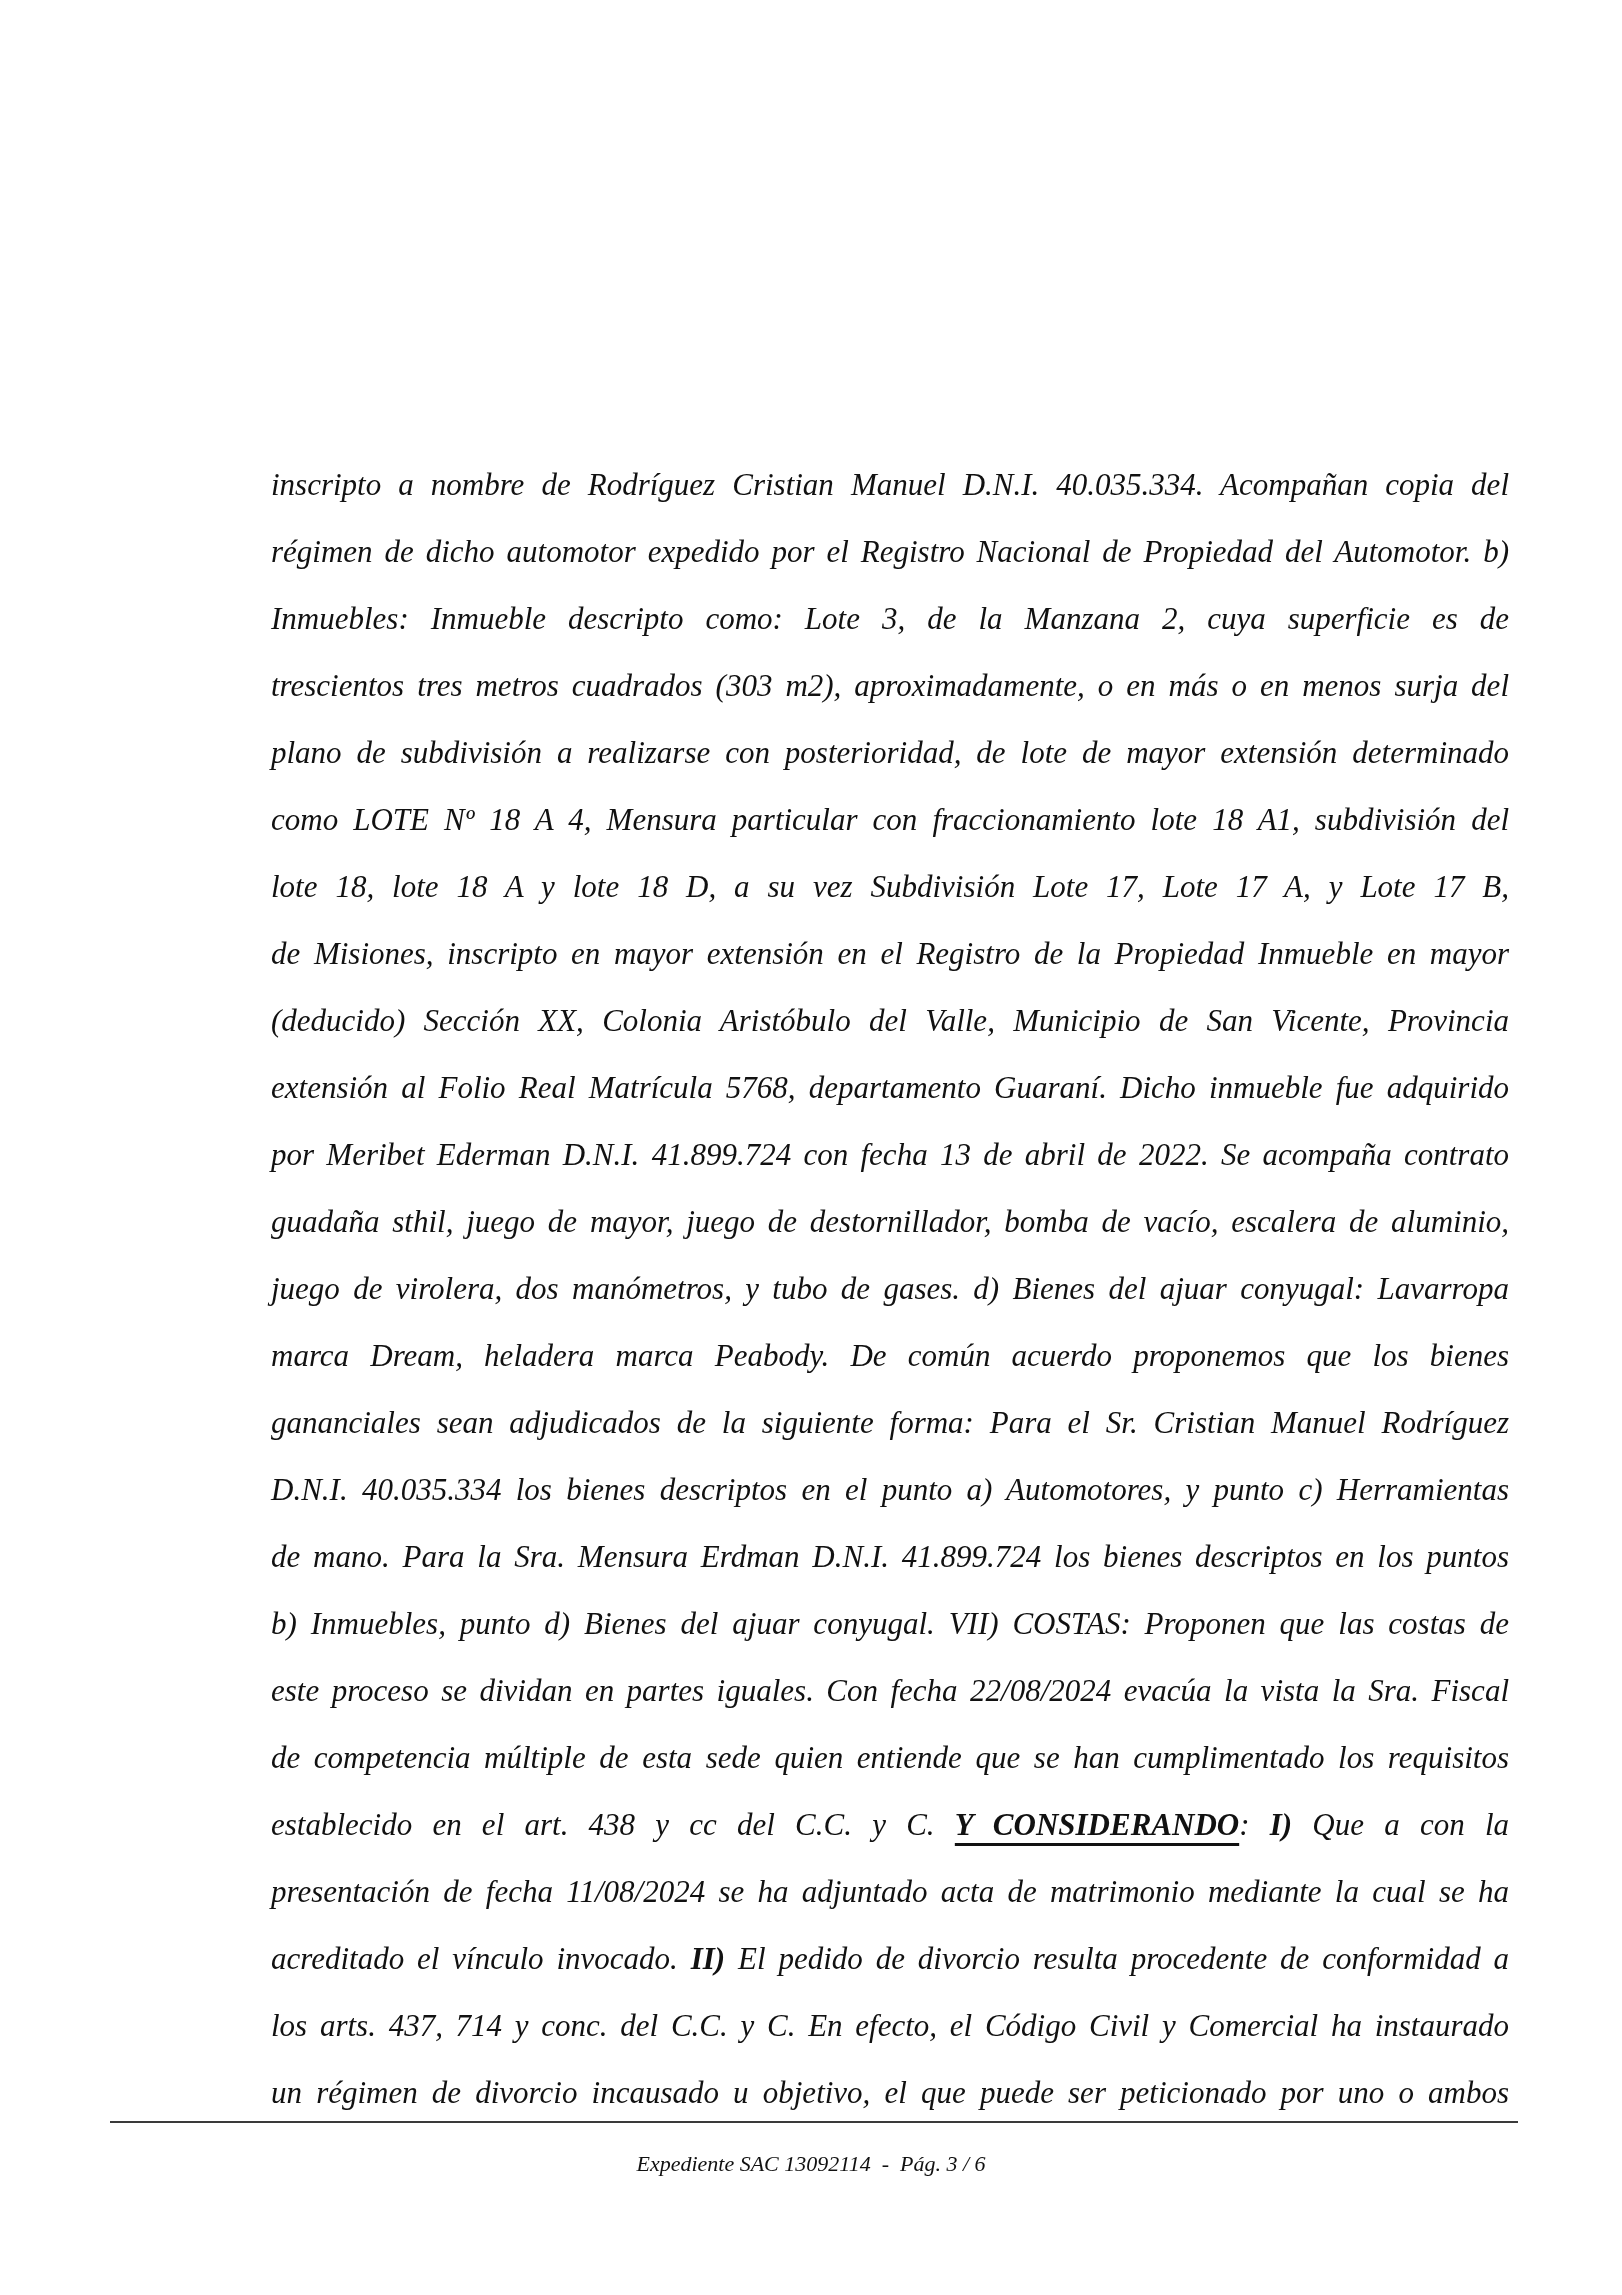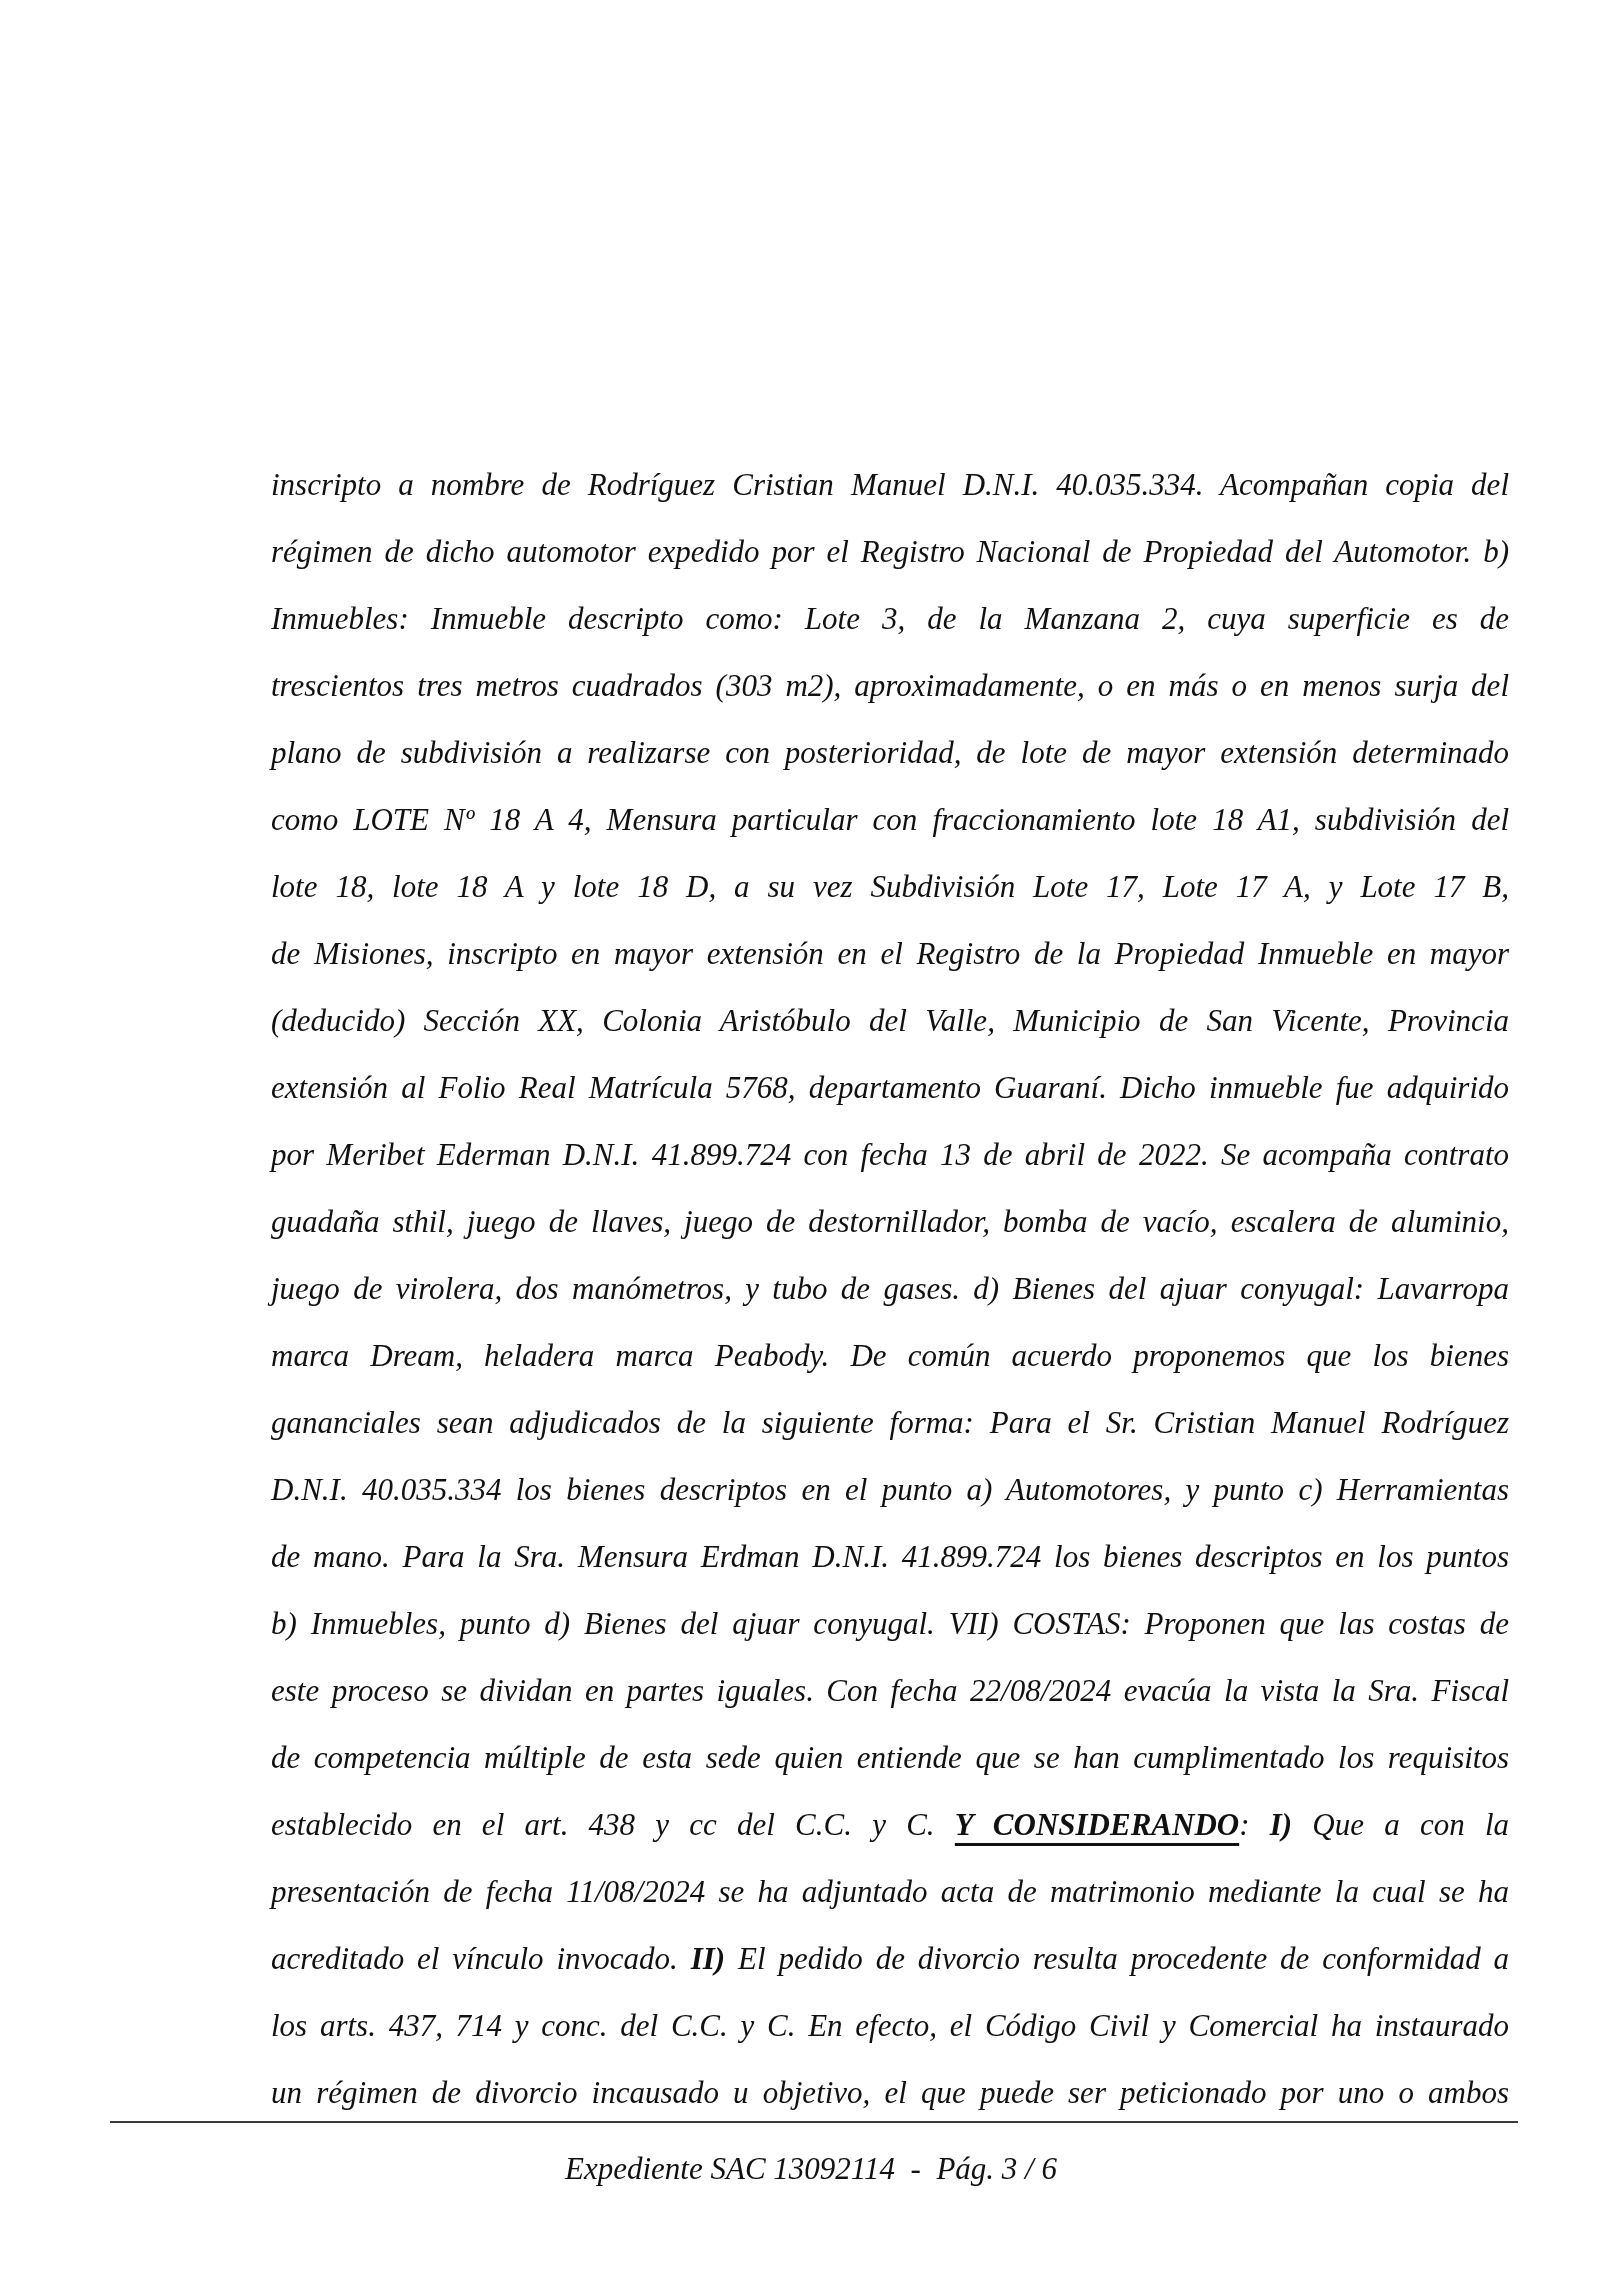--- a/index.html
+++ b/index.html
@@ -10,41 +10,41 @@
     font-family:"Liberation Serif", "DejaVu Serif", serif;
     font-size:31px; line-height:67px; color:#111111;
   }
   .line { display:block; text-align:justify; text-align-last:justify; white-space:nowrap; height:67px; }
   .line .seg { }
   .bold { font-weight:bold; }
   .underline { text-decoration:underline; text-decoration-thickness:2.6px; text-underline-offset:7.9px; }
   .footer-rule { position:absolute; left:110px; top:2121px; width:1408px; height:2px; background:#3a3a3a; }
   .footer-text {
     position:absolute; left:0; width:1622px; top:2151px; text-align:center;
-    font-family:"Liberation Serif", "DejaVu Serif", serif; font-size:31px; color:#111111;
+    font-family:"Liberation Serif", "DejaVu Serif", serif; font-size:22px; color:#111111;
     white-space:pre;
   }
 </style>
 </head>
 <body>
 
 <div class="page">
   <div class="body-text" id="body-text">
       <span class="line"><span class="seg">inscripto a nombre de Rodríguez Cristian Manuel D.N.I. 40.035.334. Acompañan copia del</span></span>
       <span class="line"><span class="seg">régimen de dicho automotor expedido por el Registro Nacional de Propiedad del Automotor. b)</span></span>
       <span class="line"><span class="seg">Inmuebles: Inmueble descripto como: Lote 3, de la Manzana 2, cuya superficie es de</span></span>
       <span class="line"><span class="seg">trescientos tres metros cuadrados (303 m2), aproximadamente, o en más o en menos surja del</span></span>
       <span class="line"><span class="seg">plano de subdivisión a realizarse con posterioridad, de lote de mayor extensión determinado</span></span>
       <span class="line"><span class="seg">como LOTE Nº 18 A 4, Mensura particular con fraccionamiento lote 18 A1, subdivisión del</span></span>
       <span class="line"><span class="seg">lote 18, lote 18 A y lote 18 D, a su vez Subdivisión Lote 17, Lote 17 A, y Lote 17 B,</span></span>
       <span class="line"><span class="seg">de Misiones, inscripto en mayor extensión en el Registro de la Propiedad Inmueble en mayor</span></span>
       <span class="line"><span class="seg">(deducido) Sección XX, Colonia Aristóbulo del Valle, Municipio de San Vicente, Provincia</span></span>
       <span class="line"><span class="seg">extensión al Folio Real Matrícula 5768, departamento Guaraní. Dicho inmueble fue adquirido</span></span>
       <span class="line"><span class="seg">por Meribet Ederman D.N.I. 41.899.724 con fecha 13 de abril de 2022. Se acompaña contrato</span></span>
-      <span class="line"><span class="seg">guadaña sthil, juego de llaves, juego de destornillador, bomba de vacío, escalera de aluminio,</span></span>
+      <span class="line"><span class="seg">guadaña sthil, juego de mayor, juego de destornillador, bomba de vacío, escalera de aluminio,</span></span>
       <span class="line"><span class="seg">juego de virolera, dos manómetros, y tubo de gases. d) Bienes del ajuar conyugal: Lavarropa</span></span>
       <span class="line"><span class="seg">marca Dream, heladera marca Peabody. De común acuerdo proponemos que los bienes</span></span>
       <span class="line"><span class="seg">gananciales sean adjudicados de la siguiente forma: Para el Sr. Cristian Manuel Rodríguez</span></span>
       <span class="line"><span class="seg">D.N.I. 40.035.334 los bienes descriptos en el punto a) Automotores, y punto c) Herramientas</span></span>
       <span class="line"><span class="seg">de mano. Para la Sra. Mensura Erdman D.N.I. 41.899.724 los bienes descriptos en los puntos</span></span>
       <span class="line"><span class="seg">b) Inmuebles, punto d) Bienes del ajuar conyugal. VII) COSTAS: Proponen que las costas de</span></span>
       <span class="line"><span class="seg">este proceso se dividan en partes iguales. Con fecha 22/08/2024 evacúa la vista la Sra. Fiscal</span></span>
       <span class="line"><span class="seg">de competencia múltiple de esta sede quien entiende que se han cumplimentado los requisitos</span></span>
       <span class="line"><span class="seg">establecido en el art. 438 y cc del C.C. y C. </span><span class="seg bold underline">Y CONSIDERANDO</span><span class="seg">: </span><span class="seg bold">I)</span><span class="seg"> Que a con la</span></span>
       <span class="line"><span class="seg">presentación de fecha 11/08/2024 se ha adjuntado acta de matrimonio mediante la cual se ha</span></span>

